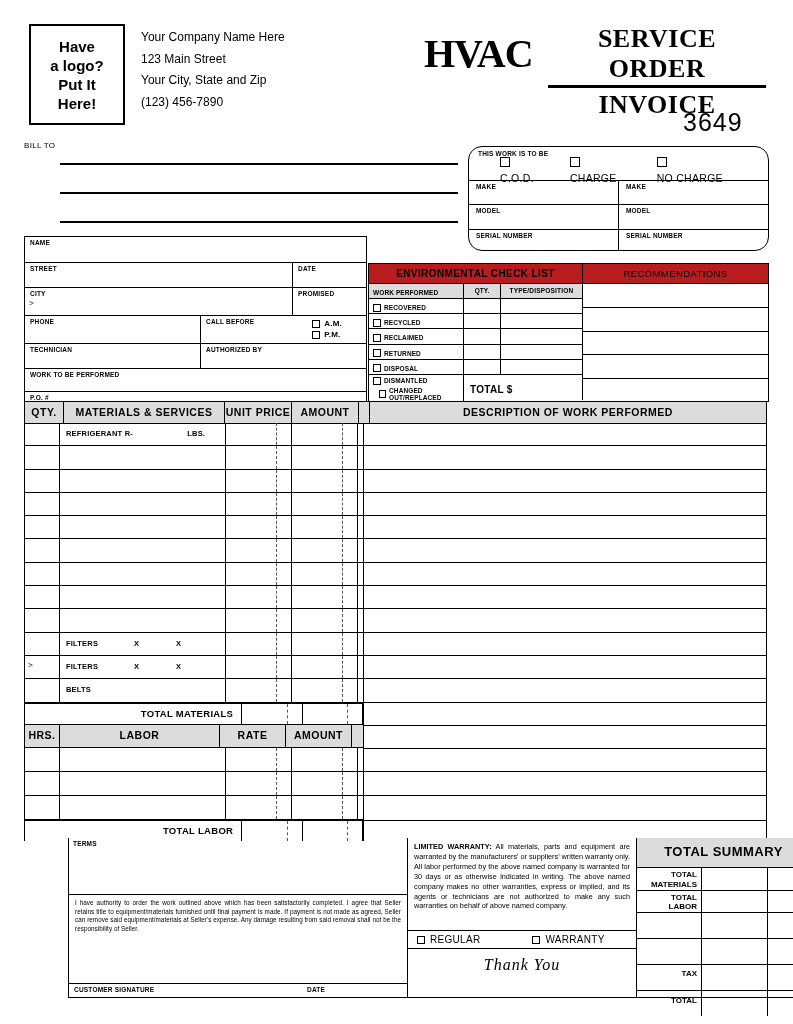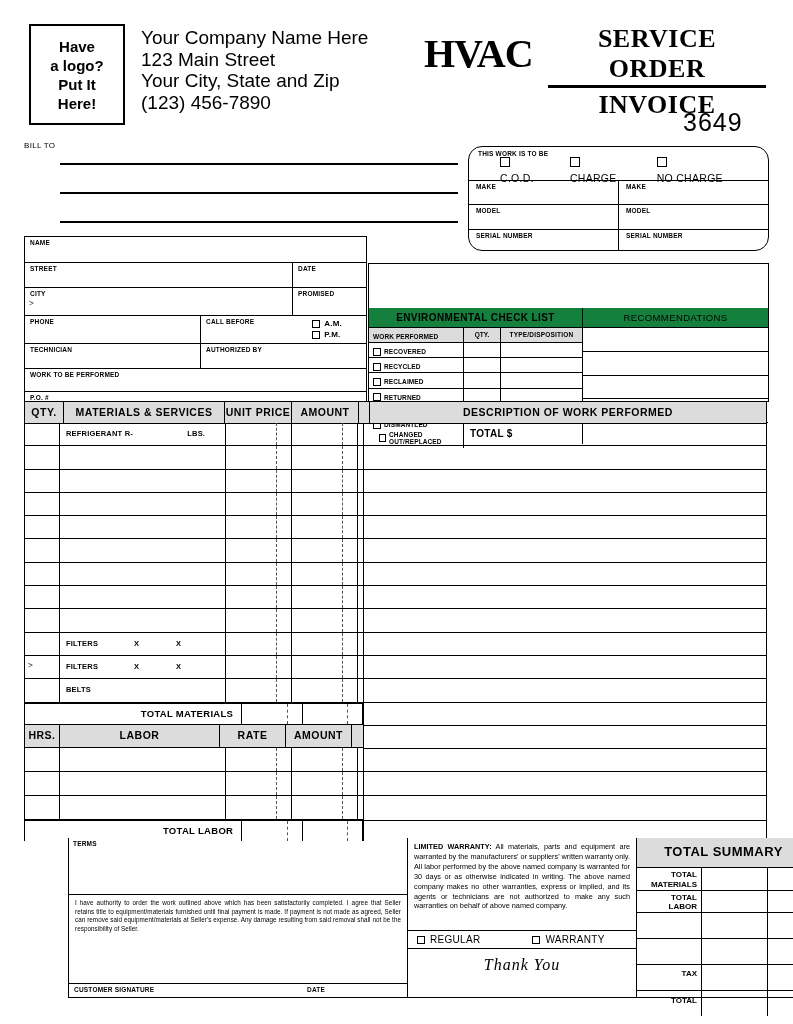--- a/index.html
+++ b/index.html
@@ -11,21 +11,21 @@
   }
   .page{position:absolute;left:0;top:0;width:793px;height:1024px;overflow:hidden;}
 
   
   .logo-box{
     position:absolute;left:29px;top:24px;width:92px;height:97px;
     border:2px solid #000;
     display:flex;flex-direction:column;align-items:center;justify-content:center;
     font-weight:bold;font-size:15px;line-height:19px;text-align:center;
   }
-  .company{position:absolute;left:141px;top:27px;font-size:19px;line-height:21.5px;}
+  .company{position:absolute;left:141px;top:27px;font-size:12px;line-height:21.5px;}
   .hvac{position:absolute;left:424px;top:30px;font-family:"Liberation Serif",serif;font-weight:bold;font-size:40px;letter-spacing:-1px;}
   .sotitle{position:absolute;left:548px;top:24px;width:218px;text-align:center;font-family:"Liberation Serif",serif;font-weight:bold;}
   .sotitle .l1{font-size:26px;line-height:30px;letter-spacing:.5px;}
   .sotitle .rule{border-bottom:3px solid #000;margin:1px 0 2px 0;}
   .sotitle .l2{font-size:26px;line-height:30px;letter-spacing:.5px;}
   .ordernum{position:absolute;left:683px;top:108px;font-size:25px;letter-spacing:1px;}
 
   
   .billto-lbl{position:absolute;left:24px;top:141px;font-size:8px;letter-spacing:.3px;}
   .billline{position:absolute;left:60px;height:0;border-bottom:2px solid #000;width:398px;}
@@ -53,21 +53,21 @@
   .crow{position:relative;border-bottom:1px solid #000;display:flex;}
   .crow:last-child{border-bottom:none;}
   .ccell{position:relative;font-size:6.5px;font-weight:bold;padding:2px 0 0 5px;letter-spacing:.2px;}
   .ccell+.ccell{border-left:1px solid #000;}
   .gt{position:absolute;left:4px;top:10px;font-size:9px;font-weight:bold;font-family:"Liberation Serif",serif;}
   .ampm{position:absolute;right:24px;top:2px;font-size:8px;line-height:11px;}
   .ampm div{display:flex;align-items:center;gap:4px;margin-left:48px;}
 
   
   .env{position:absolute;left:368px;top:263px;width:399px;height:137px;border:1.6px solid #000;}
-  .env-head{display:flex;height:19px;border-bottom:1.6px solid #000;background:#15803d;margin-top:44px;}
+  .env-head{display:flex;height:19px;border-bottom:1.6px solid #000;background:#b91c1c;}
   .env-head .h1{width:213px;border-right:1.6px solid #000;text-align:center;font-size:10px;font-weight:bold;line-height:19px;letter-spacing:.4px;}
   .env-head .h2{flex:1;text-align:center;font-size:9.5px;font-weight:normal;line-height:19px;letter-spacing:.4px;}
   .env-body{display:flex;height:116px;}
   .env-left{width:213px;border-right:1.6px solid #000;}
   .env-right{flex:1;}
   .ehr{display:flex;height:14.2px;border-bottom:1px solid #000;}
   .ehr.sub{background:#dcdcdc;height:14px;}
   .ec1{width:90px;border-right:1px solid #000;font-size:6.5px;font-weight:bold;padding:3px 0 0 4px;display:flex;align-items:center;gap:3px;letter-spacing:.1px;}
   .ec2{width:36px;border-right:1px solid #000;font-size:6.5px;font-weight:bold;text-align:center;padding-top:3px;}
   .ec3{flex:1;font-size:6.5px;font-weight:bold;text-align:center;padding-top:3px;letter-spacing:.2px;}

